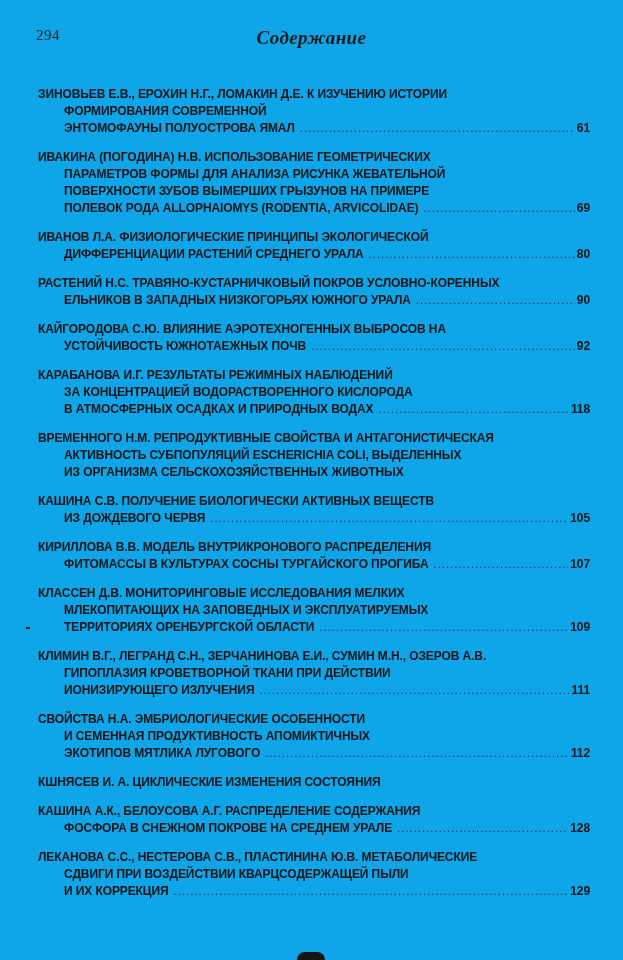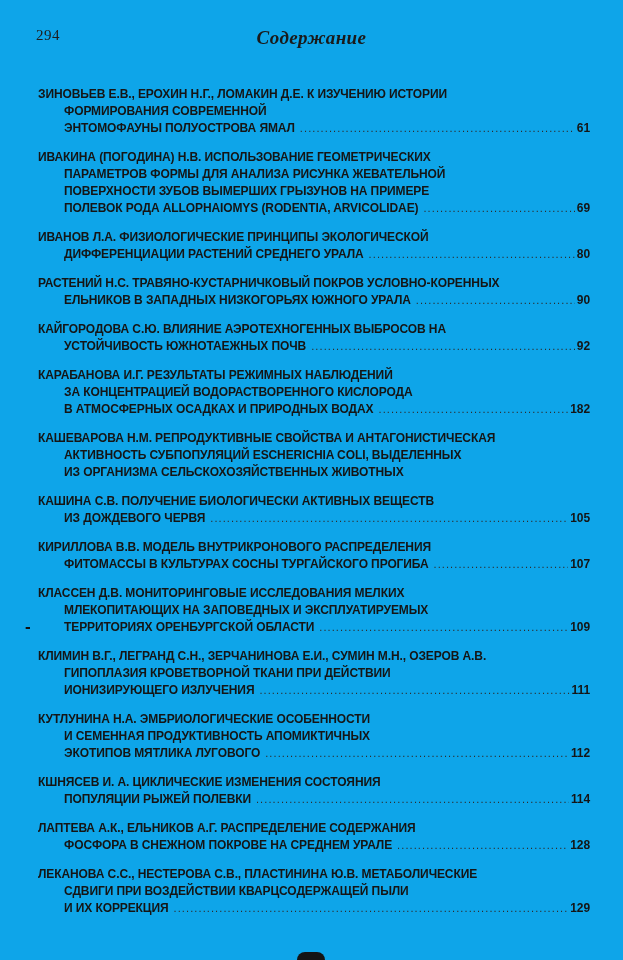--- a/index.html
+++ b/index.html
@@ -132,25 +132,25 @@
           <span class="leader"></span>
           <span class="pg">92</span>
         </div>
       </div>
       <div class="entry">
         <div class="line"><span class="txt"><span class="authors">КАРАБАНОВА И.Г.</span><span class="tseg">&nbsp;РЕЗУЛЬТАТЫ РЕЖИМНЫХ НАБЛЮДЕНИЙ</span></span></div>
         <div class="line cont"><span class="txt">ЗА КОНЦЕНТРАЦИЕЙ ВОДОРАСТВОРЕННОГО КИСЛОРОДА</span></div>
         <div class="line cont flexline">
           <span class="txt">В АТМОСФЕРНЫХ ОСАДКАХ И ПРИРОДНЫХ ВОДАХ</span>
           <span class="leader"></span>
-          <span class="pg">182</span>
-        </div>
-      </div>
-      <div class="entry">
-        <div class="line"><span class="txt"><span class="authors">КАШЕВАРОВА Н.М.</span><span class="tseg">&nbsp;РЕПРОДУКТИВНЫЕ СВОЙСТВА И АНТАГОНИСТИЧЕСКАЯ</span></span></div>
+          <span class="pg">118</span>
+        </div>
+      </div>
+      <div class="entry">
+        <div class="line"><span class="txt"><span class="authors">ВРЕМЕННОГО Н.М.</span><span class="tseg">&nbsp;РЕПРОДУКТИВНЫЕ СВОЙСТВА И АНТАГОНИСТИЧЕСКАЯ</span></span></div>
         <div class="line cont"><span class="txt">АКТИВНОСТЬ СУБПОПУЛЯЦИЙ ESCHERICHIA COLI, ВЫДЕЛЕННЫХ</span></div>
         <div class="line cont"><span class="txt">ИЗ ОРГАНИЗМА СЕЛЬСКОХОЗЯЙСТВЕННЫХ ЖИВОТНЫХ</span></div>
       </div>
       <div class="entry">
         <div class="line"><span class="txt"><span class="authors">КАШИНА С.В.</span><span class="tseg">&nbsp;ПОЛУЧЕНИЕ БИОЛОГИЧЕСКИ АКТИВНЫХ ВЕЩЕСТВ</span></span></div>
         <div class="line cont flexline">
           <span class="txt">ИЗ ДОЖДЕВОГО ЧЕРВЯ</span>
           <span class="leader"></span>
           <span class="pg">105</span>
         </div>
@@ -175,38 +175,33 @@
       <div class="entry">
         <div class="line"><span class="txt"><span class="authors">КЛИМИН В.Г., ЛЕГРАНД С.Н., ЗЕРЧАНИНОВА Е.И., СУМИН М.Н., ОЗЕРОВ А.В.</span></span></div>
         <div class="line cont"><span class="txt">ГИПОПЛАЗИЯ КРОВЕТВОРНОЙ ТКАНИ ПРИ ДЕЙСТВИИ</span></div>
         <div class="line cont flexline">
           <span class="txt">ИОНИЗИРУЮЩЕГО ИЗЛУЧЕНИЯ</span>
           <span class="leader"></span>
           <span class="pg">111</span>
         </div>
       </div>
       <div class="entry">
-        <div class="line"><span class="txt"><span class="authors">КУТЛУНИНА Н.А.</span><span class="tseg">&nbsp;ЭМБРИОЛОГИЧЕСКИЕ ОСОБЕННОСТИ</span></span></div>
+        <div class="line"><span class="txt"><span class="authors">СВОЙСТВА Н.А.</span><span class="tseg">&nbsp;ЭМБРИОЛОГИЧЕСКИЕ ОСОБЕННОСТИ</span></span></div>
         <div class="line cont"><span class="txt">И СЕМЕННАЯ ПРОДУКТИВНОСТЬ АПОМИКТИЧНЫХ</span></div>
         <div class="line cont flexline">
           <span class="txt">ЭКОТИПОВ МЯТЛИКА ЛУГОВОГО</span>
           <span class="leader"></span>
           <span class="pg">112</span>
         </div>
       </div>
       <div class="entry">
         <div class="line"><span class="txt"><span class="authors">КШНЯСЕВ И. А.</span><span class="tseg">&nbsp;ЦИКЛИЧЕСКИЕ ИЗМЕНЕНИЯ СОСТОЯНИЯ</span></span></div>
-        <div class="line cont flexline">
-          <span class="txt">ПОПУЛЯЦИИ РЫЖЕЙ ПОЛЕВКИ</span>
-          <span class="leader"></span>
-          <span class="pg">114</span>
-        </div>
-      </div>
-      <div class="entry">
-        <div class="line"><span class="txt"><span class="authors">ЛАПТЕВА А.К., ЕЛЬНИКОВ А.Г.</span><span class="tseg">&nbsp;РАСПРЕДЕЛЕНИЕ СОДЕРЖАНИЯ</span></span></div>
+      </div>
+      <div class="entry">
+        <div class="line"><span class="txt"><span class="authors">КАШИНА А.К., БЕЛОУСОВА А.Г.</span><span class="tseg">&nbsp;РАСПРЕДЕЛЕНИЕ СОДЕРЖАНИЯ</span></span></div>
         <div class="line cont flexline">
           <span class="txt">ФОСФОРА В СНЕЖНОМ ПОКРОВЕ НА СРЕДНЕМ УРАЛЕ</span>
           <span class="leader"></span>
           <span class="pg">128</span>
         </div>
       </div>
       <div class="entry">
         <div class="line"><span class="txt"><span class="authors">ЛЕКАНОВА С.С., НЕСТЕРОВА С.В., ПЛАСТИНИНА Ю.В.</span><span class="tseg">&nbsp;МЕТАБОЛИЧЕСКИЕ</span></span></div>
         <div class="line cont"><span class="txt">СДВИГИ ПРИ ВОЗДЕЙСТВИИ КВАРЦСОДЕРЖАЩЕЙ ПЫЛИ</span></div>
         <div class="line cont flexline">

